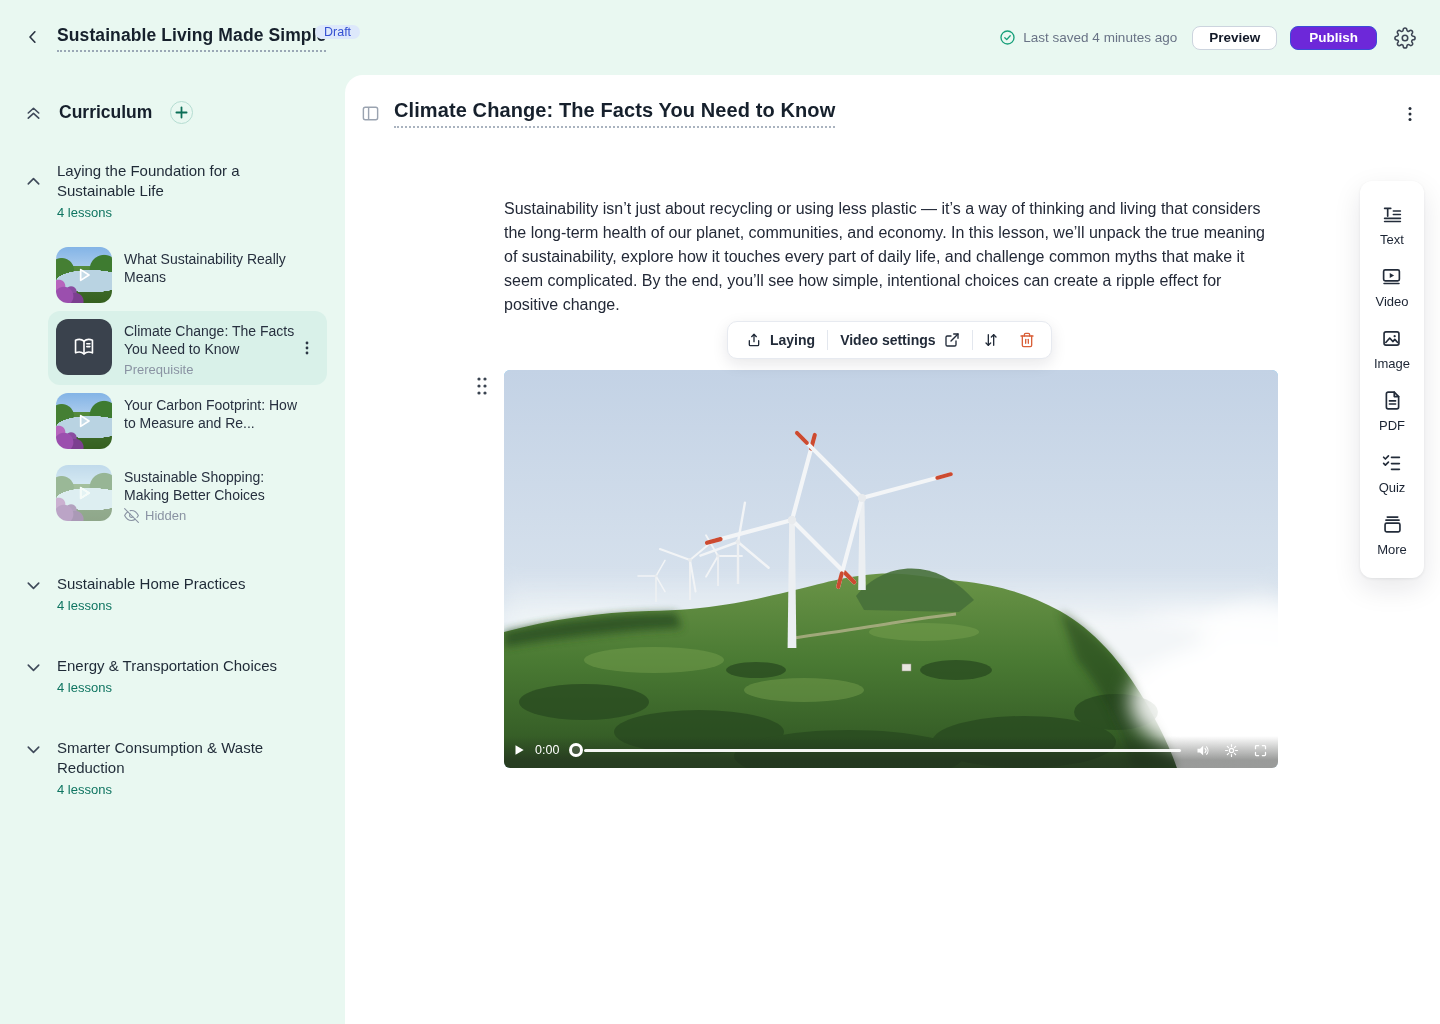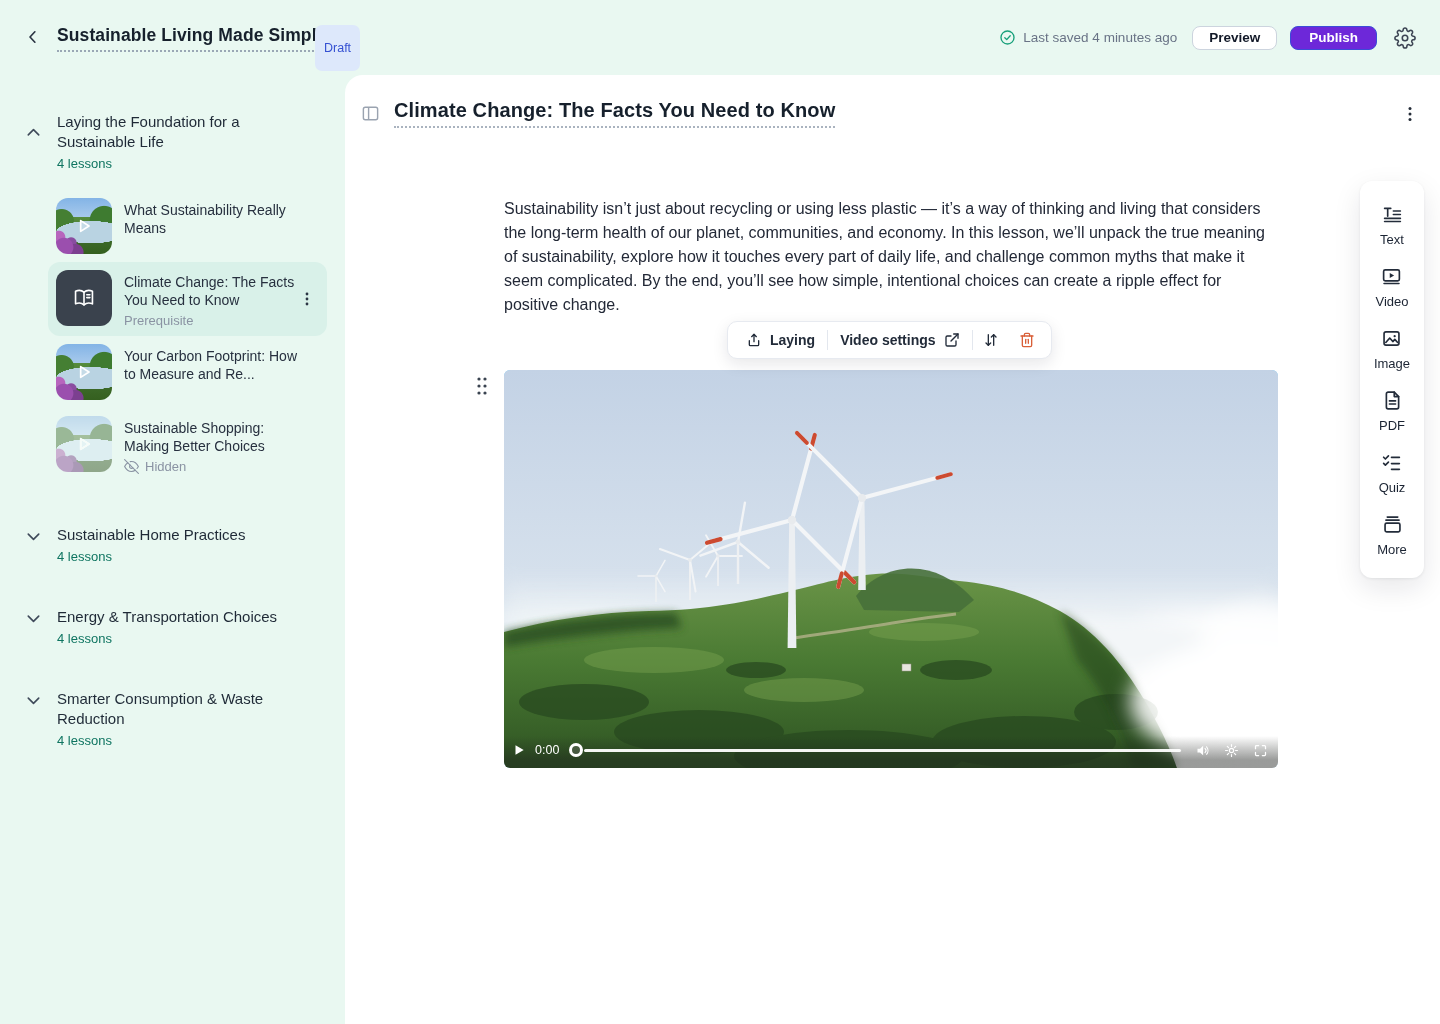--- a/index.html
+++ b/index.html
@@ -5,21 +5,21 @@
   * { margin:0; padding:0; box-sizing:border-box; }
   html,body { width:1440px; height:1024px; }
   body { font-family:"Liberation Sans", sans-serif; background:#e9f8f1; overflow:hidden; position:relative; color:#1b2433; }
 
   .app { position:absolute; inset:0; width:1440px; height:1024px; background:#e9f8f1; }
 
   
   .topbar { position:absolute; top:0; left:0; right:0; height:75px; }
   .back-btn { position:absolute; left:22px; top:26px; width:22px; height:22px; display:flex; align-items:center; justify-content:center; cursor:pointer; color:#2a3342; }
   .course-title { position:absolute; left:57px; top:25px; font-size:17.5px; font-weight:700; color:#16202c; border-bottom:2px dotted #9aa7b5; padding-bottom:4px; letter-spacing:.1px; }
-  .draft-badge { position:absolute; left:315px; top:25px; background:#dde8fb; color:#3450d2; font-size:12.5px; font-weight:500; padding:16px 9px; border-radius:7px; }
+  .draft-badge { position:absolute; left:315px; top:25px; background:#dde8fb; color:#3450d2; font-size:12.5px; font-weight:500; padding:0 9px; border-radius:7px; }
   .topbar-right { position:absolute; right:24px; top:21px; height:33px; display:flex; align-items:center; gap:13px; }
   .saved-status { display:flex; align-items:center; gap:7px; color:#697386; font-size:13.5px; margin-right:2px; }
   .saved-status svg { width:17px; height:17px; color:#17a07a; }
   .btn { height:24px; border-radius:8px; font-size:13.5px; font-weight:600; display:flex; align-items:center; padding:0 16px; cursor:pointer; font-family:inherit; }
   .btn-preview { background:#ffffff; border:1px solid #ccd4de; color:#111827; }
   .btn-publish { background:#6d28d9; border:1px solid #3b4cd8; color:#ffffff; padding:0 18px; }
   .gear-btn { width:22px; height:22px; color:#3c4453; cursor:pointer; margin-left:4px; }
 
   
   .sidebar { position:absolute; top:75px; left:0; width:345px; bottom:0; }
@@ -123,20 +123,33 @@
       <div class="gear-btn">
         <svg viewBox="0 0 24 24" fill="none" stroke="currentColor" stroke-width="1.7" stroke-linecap="round" stroke-linejoin="round">
             <circle cx="12" cy="12" r="3"></circle>
             <path d="M19.4 15a1.65 1.65 0 0 0 .33 1.82l.06.06a2 2 0 0 1 0 2.83 2 2 0 0 1-2.83 0l-.06-.06a1.65 1.65 0 0 0-1.82-.33 1.65 1.65 0 0 0-1 1.51V21a2 2 0 0 1-2 2 2 2 0 0 1-2-2v-.09A1.65 1.65 0 0 0 9 19.4a1.65 1.65 0 0 0-1.82.33l-.06.06a2 2 0 0 1-2.83 0 2 2 0 0 1 0-2.83l.06-.06a1.65 1.65 0 0 0 .33-1.82 1.65 1.65 0 0 0-1.51-1H3a2 2 0 0 1-2-2 2 2 0 0 1 2-2h.09A1.65 1.65 0 0 0 4.6 9a1.65 1.65 0 0 0-.33-1.82l-.06-.06a2 2 0 0 1 0-2.83 2 2 0 0 1 2.83 0l.06.06a1.65 1.65 0 0 0 1.82.33H9a1.65 1.65 0 0 0 1-1.51V3a2 2 0 0 1 2-2 2 2 0 0 1 2 2v.09a1.65 1.65 0 0 0 1 1.51 1.65 1.65 0 0 0 1.82-.33l.06-.06a2 2 0 0 1 2.83 0 2 2 0 0 1 0 2.83l-.06.06a1.65 1.65 0 0 0-.33 1.82V9a1.65 1.65 0 0 0 1.51 1H21a2 2 0 0 1 2 2 2 2 0 0 1-2 2h-.09a1.65 1.65 0 0 0-1.51 1z"></path>
           </svg>
       </div>
     </div>
   </div>
 
   <div class="sidebar">
+    <div class="curriculum-header">
+      <svg class="collapse-all" viewBox="0 0 20 20" fill="none" stroke="currentColor" stroke-width="1.7" stroke-linecap="round" stroke-linejoin="round">
+          <polyline points="4.5 10.5 10 5.5 15.5 10.5"></polyline>
+          <polyline points="4.5 16 10 11 15.5 16"></polyline>
+        </svg>
+      <div class="curriculum-title">Curriculum</div>
+      <div class="add-circle">
+        <svg width="13" height="13" viewBox="0 0 14 14" fill="none" stroke="currentColor" stroke-width="1.9" stroke-linecap="round">
+            <line x1="7" y1="1.5" x2="7" y2="12.5"></line>
+            <line x1="1.5" y1="7" x2="12.5" y2="7"></line>
+          </svg>
+      </div>
+    </div>
 
     <div class="section-header sec1">
       <svg class="chev" viewBox="0 0 20 20" fill="none" stroke="currentColor" stroke-width="1.7" stroke-linecap="round" stroke-linejoin="round">
           <polyline points="4.5 12.5 10 7 15.5 12.5"></polyline>
         </svg>
       <div>
         <div class="section-title">Laying the Foundation for a Sustainable Life</div>
         <div class="lesson-count">4 lessons</div>
       </div>
     </div>

